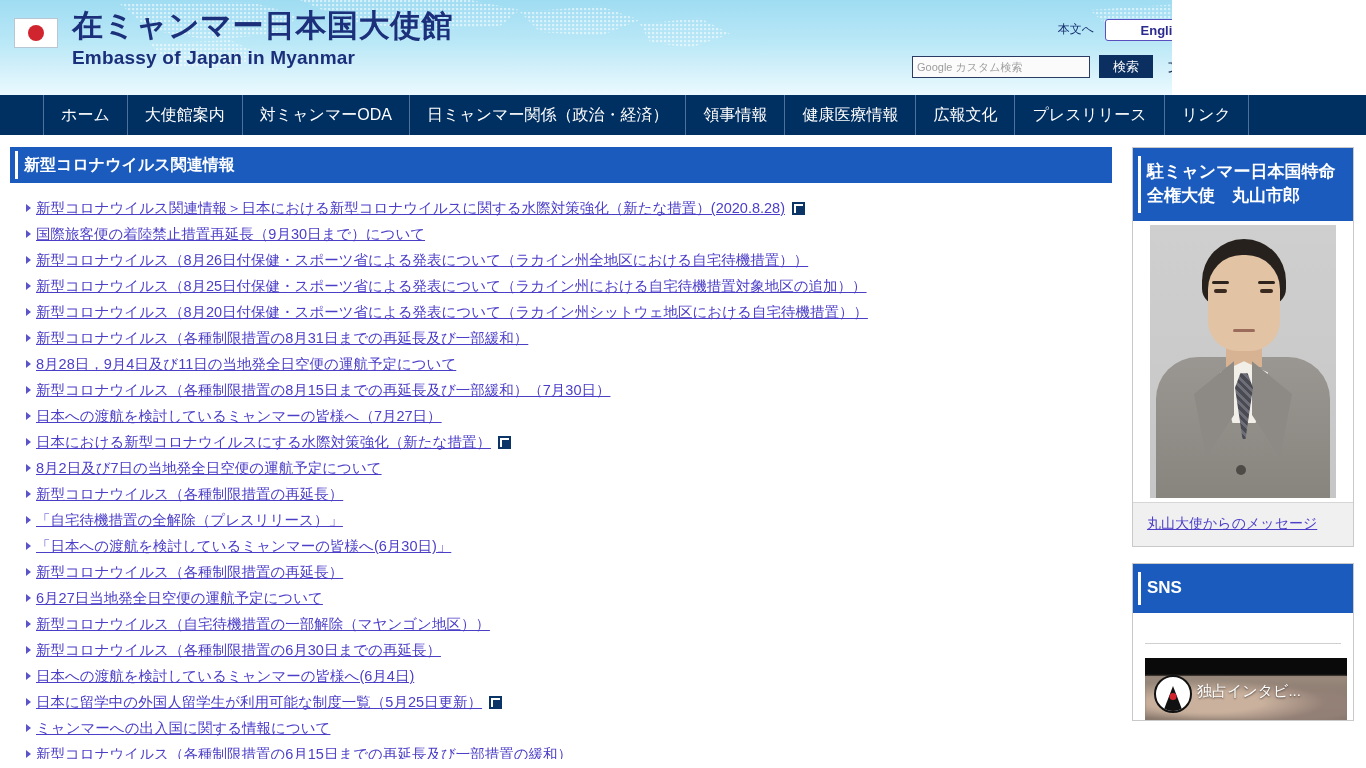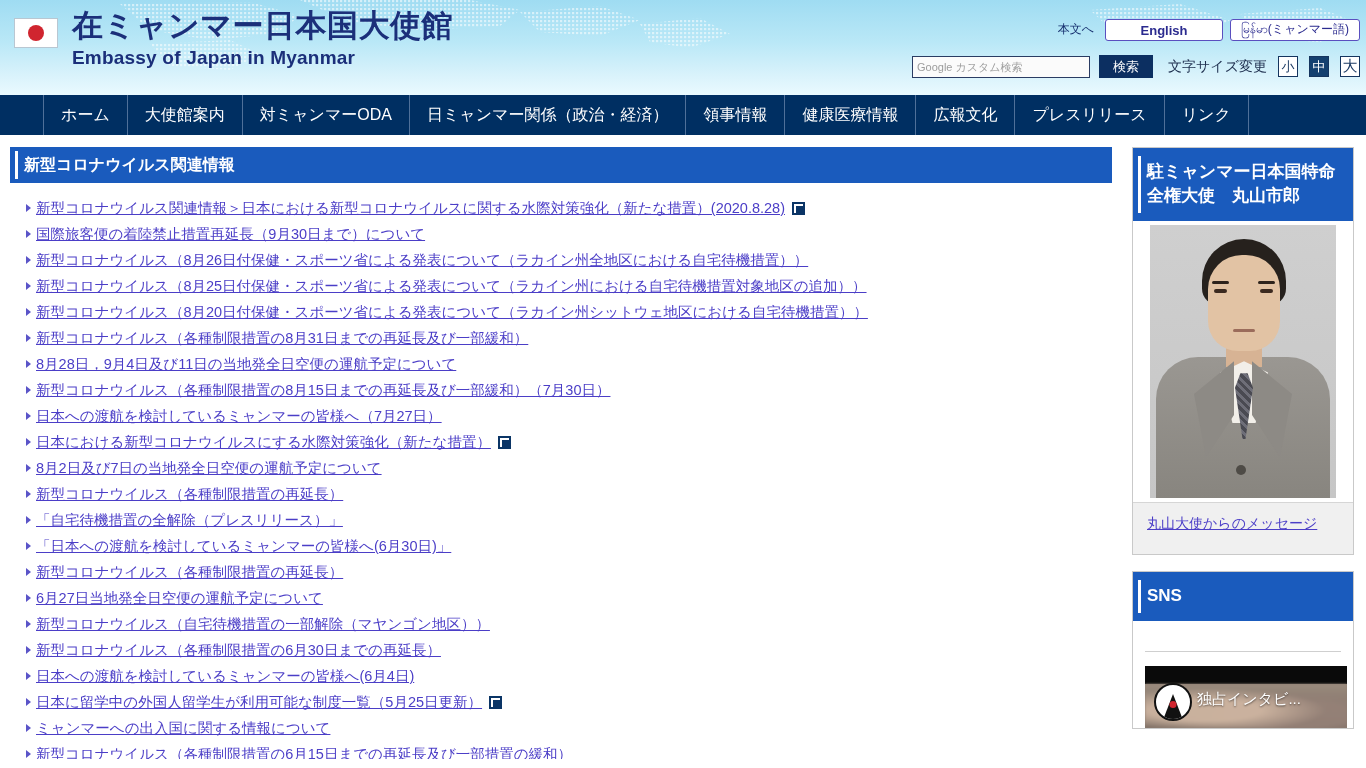--- a/index.html
+++ b/index.html
@@ -8,21 +8,21 @@
     margin: 0; padding: 0;
     width: 1366px; height: 768px;
     overflow: hidden;
     background: #ffffff;
     font-family: "Liberation Sans", "DejaVu Sans", sans-serif;
   }
 
   
   .header {
     position: relative;
-    width: 1366px; height: 95px;
+    width: 1172px; height: 95px;
     background: linear-gradient(180deg, #9fdcf2 0%, #bae8f7 45%, #d8f2fb 78%, #eafaff 100%);
     overflow: hidden;
   }
   .header-map {
     position: absolute; left: 0; top: 0;
     width: 1366px; height: 95px;
     opacity: .55;
     pointer-events: none;
   }
   .header-inner {
@@ -337,21 +337,21 @@
   }
   .p-button {
     position: absolute; left: 86px; top: 240px;
     width: 10px; height: 10px;
     border-radius: 50%;
     background: #4e4b46;
   }
   .side-foot {
     background: #f0f0f0;
     border-top: 1px solid #d6d6d6;
-    padding: 11px 14px 21px 14px;
+    padding: 11px 14px 13px 14px;
   }
   .side-foot-link {
     color: #4b3ec7;
     font-size: 14px;
     text-decoration: underline;
     cursor: pointer;
   }
 
   .sns-card { margin-top: 16px; border: 1px solid #c9c9c9; background:#ffffff; }
   .sns-body { padding: 12px 12px 0 12px; background:#ffffff; }

